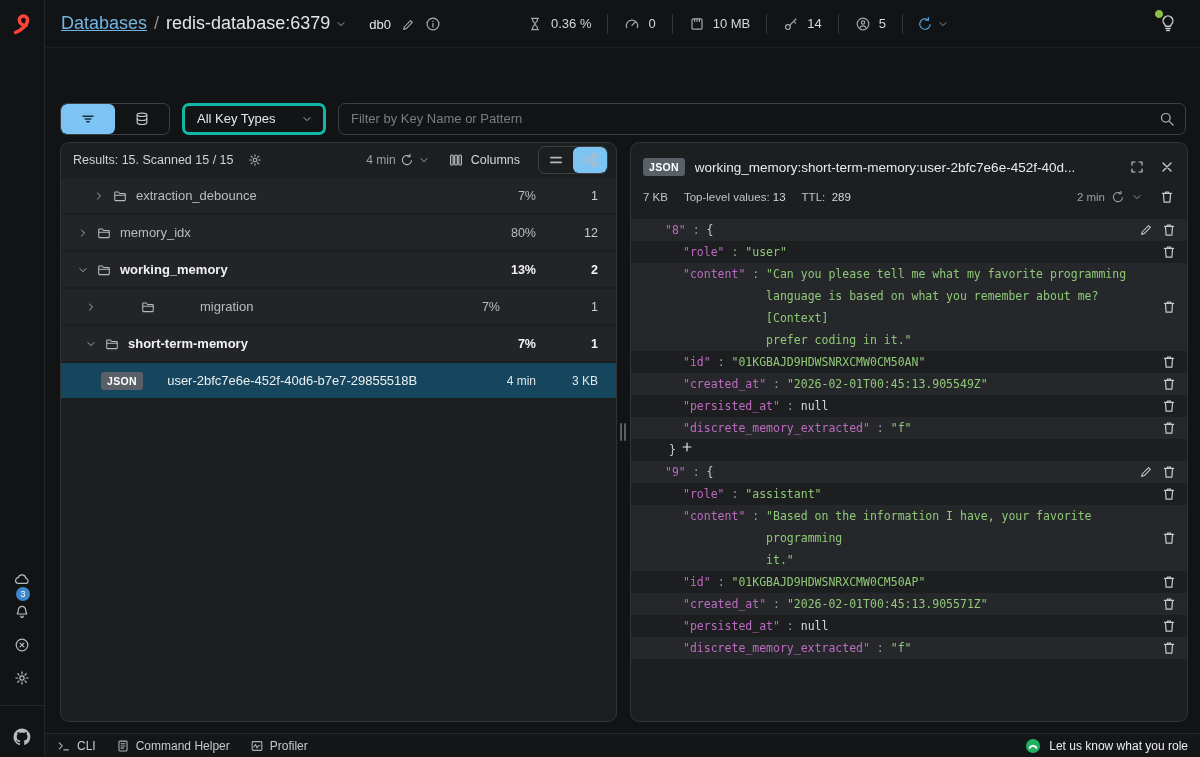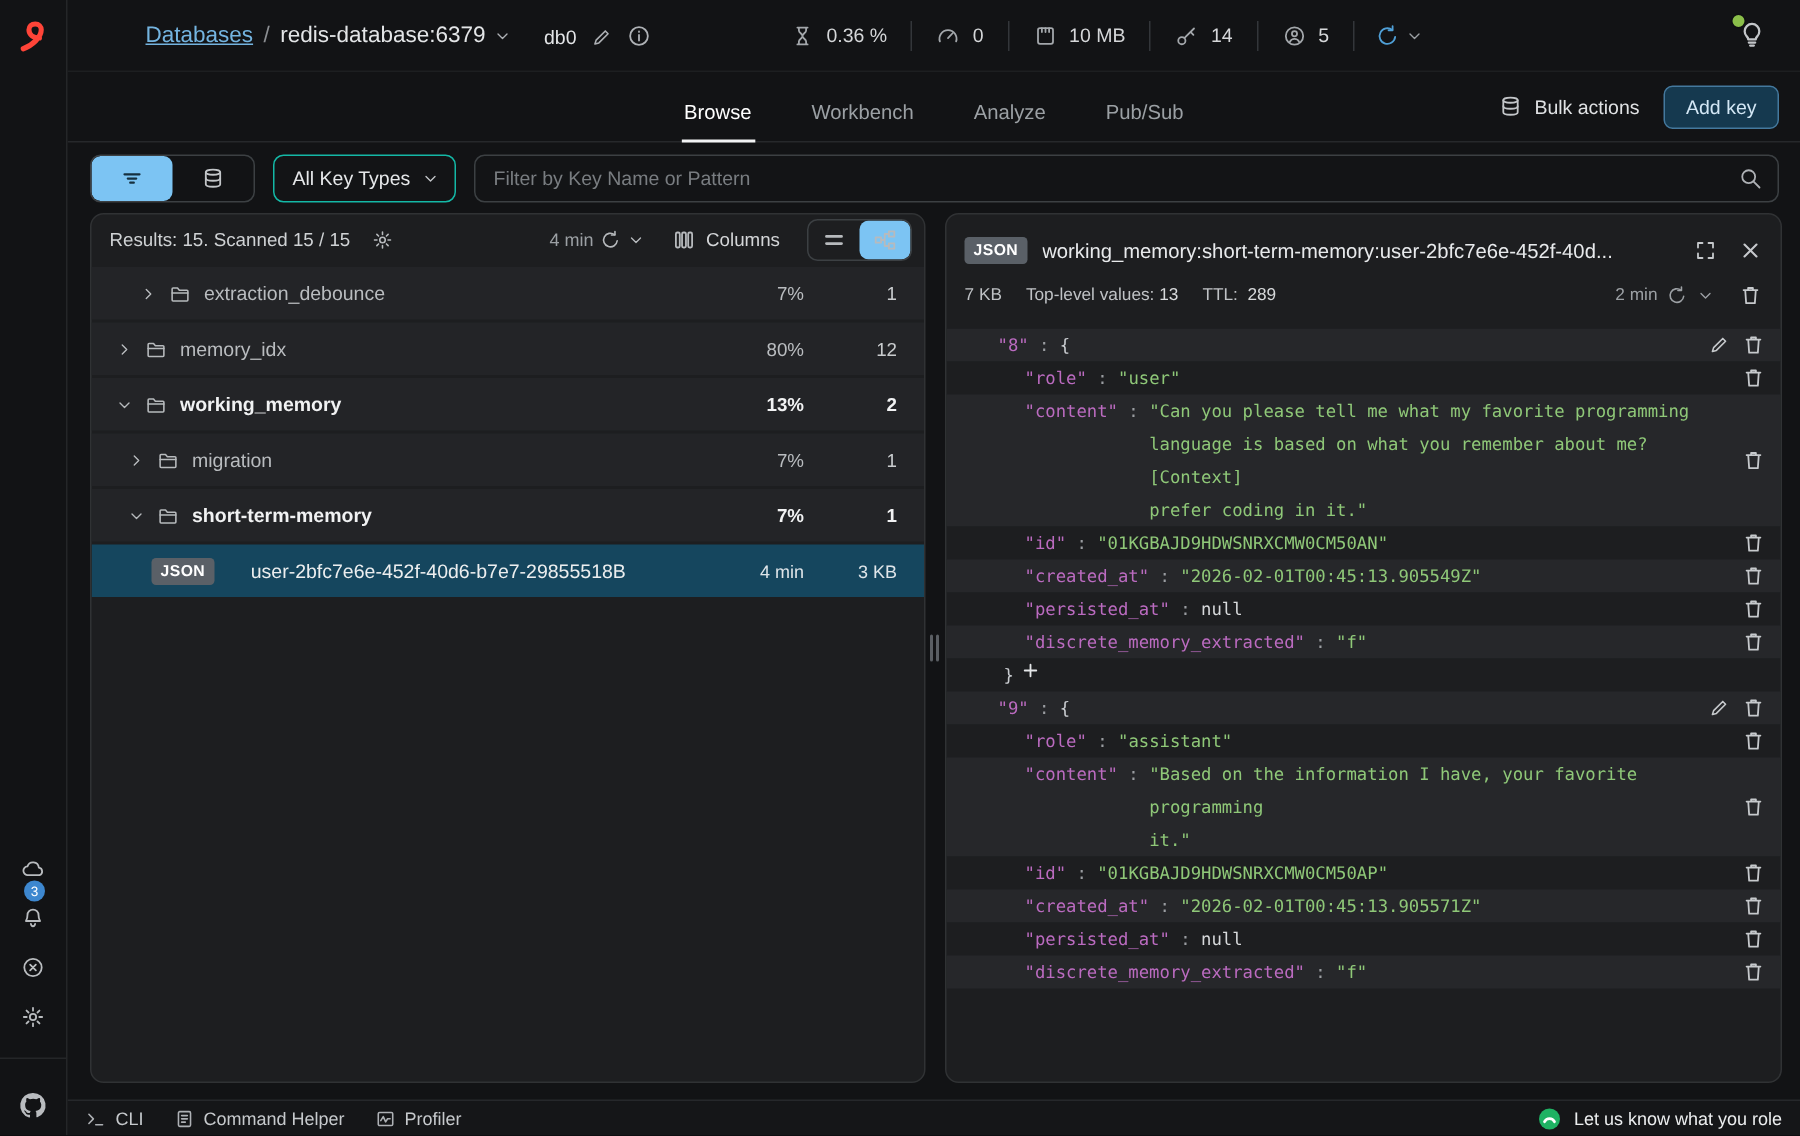--- a/index.html
+++ b/index.html
@@ -21,21 +21,21 @@
   .rail .logo { width:24px; height:24px; margin-bottom:10px; }
   .rail .rail-bottom { margin-top:auto; display:flex; flex-direction:column; align-items:center; gap:17px; color:#b9bcbf; }
   .rail .rail-item { position:relative; cursor:pointer; }
   .rail .badge-dot { position:absolute; top:-7px; right:-8px; background:#3d87cf; color:#fff; font-size:9px;
                      min-width:14px; height:14px; border-radius:7px; display:flex; align-items:center; justify-content:center; padding:0 3px; }
   .rail hr { width:44px; border:none; border-top:1px solid #242628; margin:2px 0 4px; }
 
   
   .topbar { position:absolute; left:45px; top:0; width:1155px; height:48px; display:flex; align-items:center;
             padding:0 16px; border-bottom:1px solid #1d1f21; }
-  .crumb { display:flex; align-items:center; gap:7px; font-size:15px;margin-left:36px; }
+  .crumb { display:flex; align-items:center; gap:7px; font-size:18px; }
   .crumb a { color:#74b4e0; text-decoration:underline; cursor:pointer; }
   .crumb .sep { color:#8b8e92; }
   .crumb .dbname { color:#e3e5e7; display:flex; align-items:center; gap:5px; cursor:pointer; }
   .dbidx { margin-left:22px; display:flex; align-items:flex-end; gap:10px; color:#e3e5e7; }
   .stats { margin-left:auto; display:flex; align-items:center; color:#c9ccce; }
   .stat { display:flex; align-items:center; gap:8px; padding:0 16px; font-size:13px; color:#d5d7d9; }
   .stat .icon { color:#a3a7ab; }
   .stats .vsep { width:1px; height:20px; background:#33363a; }
   .refresh-group { display:flex; align-items:center; gap:4px; padding:0 14px; color:#9ca0a4; cursor:pointer; }
   .bulb-wrap { margin-left:195px; margin-right:6px; position:relative; color:#c3c6c9; cursor:pointer; }
@@ -50,21 +50,21 @@
   .bulk { display:flex; align-items:center; gap:8px; color:#e0e2e4; font-size:13px; cursor:pointer; }
   .bulk .icon { color:#c3c6c9; }
   .add-key-btn { background:#15394f; border:1px solid #44799e; color:#d3e7f5; border-radius:6px;
                  padding:6px 14px; font-size:13px; cursor:pointer; font-family:inherit; }
 
   
   .filterbar { position:absolute; left:45px; top:95px; width:1155px; height:47px; display:flex; align-items:center; gap:12px; padding:0 14px 0 15px; }
   .seg-toggle { display:flex; border:1px solid #3c4043; border-radius:7px; overflow:hidden; height:32px; }
   .seg { width:54px; display:flex; align-items:center; justify-content:center; cursor:pointer; color:#c3c6c9; background:transparent; }
   .seg.active { background:#7cc4f3; color:#16303f; border-radius:6px; }
-  .keytype { width:122px; height:32px; border:1px solid #14b8a6; border-radius:7px; background:#131416;
+  .keytype { width:144px; height:32px; border:3px solid #14b8a6; border-radius:7px; background:#131416;
              display:flex; align-items:center; justify-content:space-between; padding:0 10px 0 12px; color:#e6e8ea; cursor:pointer; }
   .keytype .icon { color:#c3c6c9; }
   .searchbox { flex:1; height:32px; border:1px solid #3c4043; border-radius:7px; background:#131416;
                display:flex; align-items:center; padding:0 10px 0 12px; }
   .searchbox input { flex:1; background:transparent; border:none; outline:none; color:#e6e8ea;
                      font-family:inherit; font-size:13px; }
   .searchbox input::placeholder { color:#797d81; }
   .searchbox .icon { color:#aeb1b5; }
 
   
@@ -278,41 +278,20 @@
       <span class="icon lg">
           <svg viewBox="0 0 16 16" fill="none" stroke="currentColor" stroke-width="1.2" stroke-linecap="round" stroke-linejoin="round">
             <path d="M5.2 9.8a3.9 3.9 0 1 1 5.6 0c-.5.5-.8 1-.8 1.6H6c0-.6-.3-1.1-.8-1.6z"></path>
             <path d="M6.3 13.1h3.4M7 14.7h2"></path>
           </svg>
         </span>
       <span class="bulb-dot"></span>
     </div>
   </div>
 
-  <div class="tabbar">
-    <div class="tabs">
-      <div class="tab active">Browse</div>
-      <div class="tab">Workbench</div>
-      <div class="tab">Analyze</div>
-      <div class="tab">Pub/Sub</div>
-    </div>
-    <div class="tab-actions">
-      <div class="bulk">
-        <span class="icon">
-            <svg viewBox="0 0 16 16" fill="none" stroke="currentColor" stroke-width="1.2" stroke-linecap="round" stroke-linejoin="round">
-              <ellipse cx="8" cy="3.8" rx="4.8" ry="1.7"></ellipse>
-              <path d="M3.2 3.8v4c0 1 2.1 1.7 4.8 1.7s4.8-.7 4.8-1.7v-4"></path>
-              <path d="M3.2 7.8v4c0 1 2.1 1.7 4.8 1.7s4.8-.7 4.8-1.7v-4"></path>
-            </svg>
-          </span>
-        <span>Bulk actions</span>
-      </div>
-      <button class="add-key-btn">Add key</button>
-    </div>
-  </div>
 
   <div class="filterbar">
     <div class="seg-toggle">
       <div class="seg active">
         <span class="icon">
             <svg viewBox="0 0 16 16" fill="none" stroke="currentColor" stroke-width="1.2" stroke-linecap="round" stroke-linejoin="round">
               <path d="M3 5.2h10M5.2 8h5.6M6.8 10.8h2.4" stroke-width="1.5"></path>
             </svg>
           </span>
       </div>
@@ -442,21 +421,21 @@
           <span class="icon sm t-folder">
             <svg viewBox="0 0 16 16" fill="none" stroke="currentColor" stroke-width="1.2" stroke-linecap="round" stroke-linejoin="round">
               <path d="M2 12.6V4.1c0-.4.3-.7.7-.7h3.4l1.4 1.7h5.8c.4 0 .7.3.7.7v6.8c0 .4-.3.7-.7.7H2.7a.7.7 0 0 1-.7-.7z"></path>
               <path d="M2 7.2h12"></path>
             </svg>
           </span>
           <span class="t-label">working_memory</span>
           <span class="t-pct">13%</span>
           <span class="t-count">2</span>
         </div>
-        <div class="trow" style="padding-left: 24px;">
+        <div class="trow" style="padding-left: 24px; gap: 36px;">
           <span class="icon xs t-chev">
             <svg viewBox="0 0 16 16" fill="none" stroke="currentColor" stroke-width="1.2" stroke-linecap="round" stroke-linejoin="round">
               <path d="M6 4l4 4-4 4"></path>
             </svg>
           </span>
           <span class="icon sm t-folder">
             <svg viewBox="0 0 16 16" fill="none" stroke="currentColor" stroke-width="1.2" stroke-linecap="round" stroke-linejoin="round">
               <path d="M2 12.6V4.1c0-.4.3-.7.7-.7h3.4l1.4 1.7h5.8c.4 0 .7.3.7.7v6.8c0 .4-.3.7-.7.7H2.7a.7.7 0 0 1-.7-.7z"></path>
               <path d="M2 7.2h12"></path>
             </svg>

